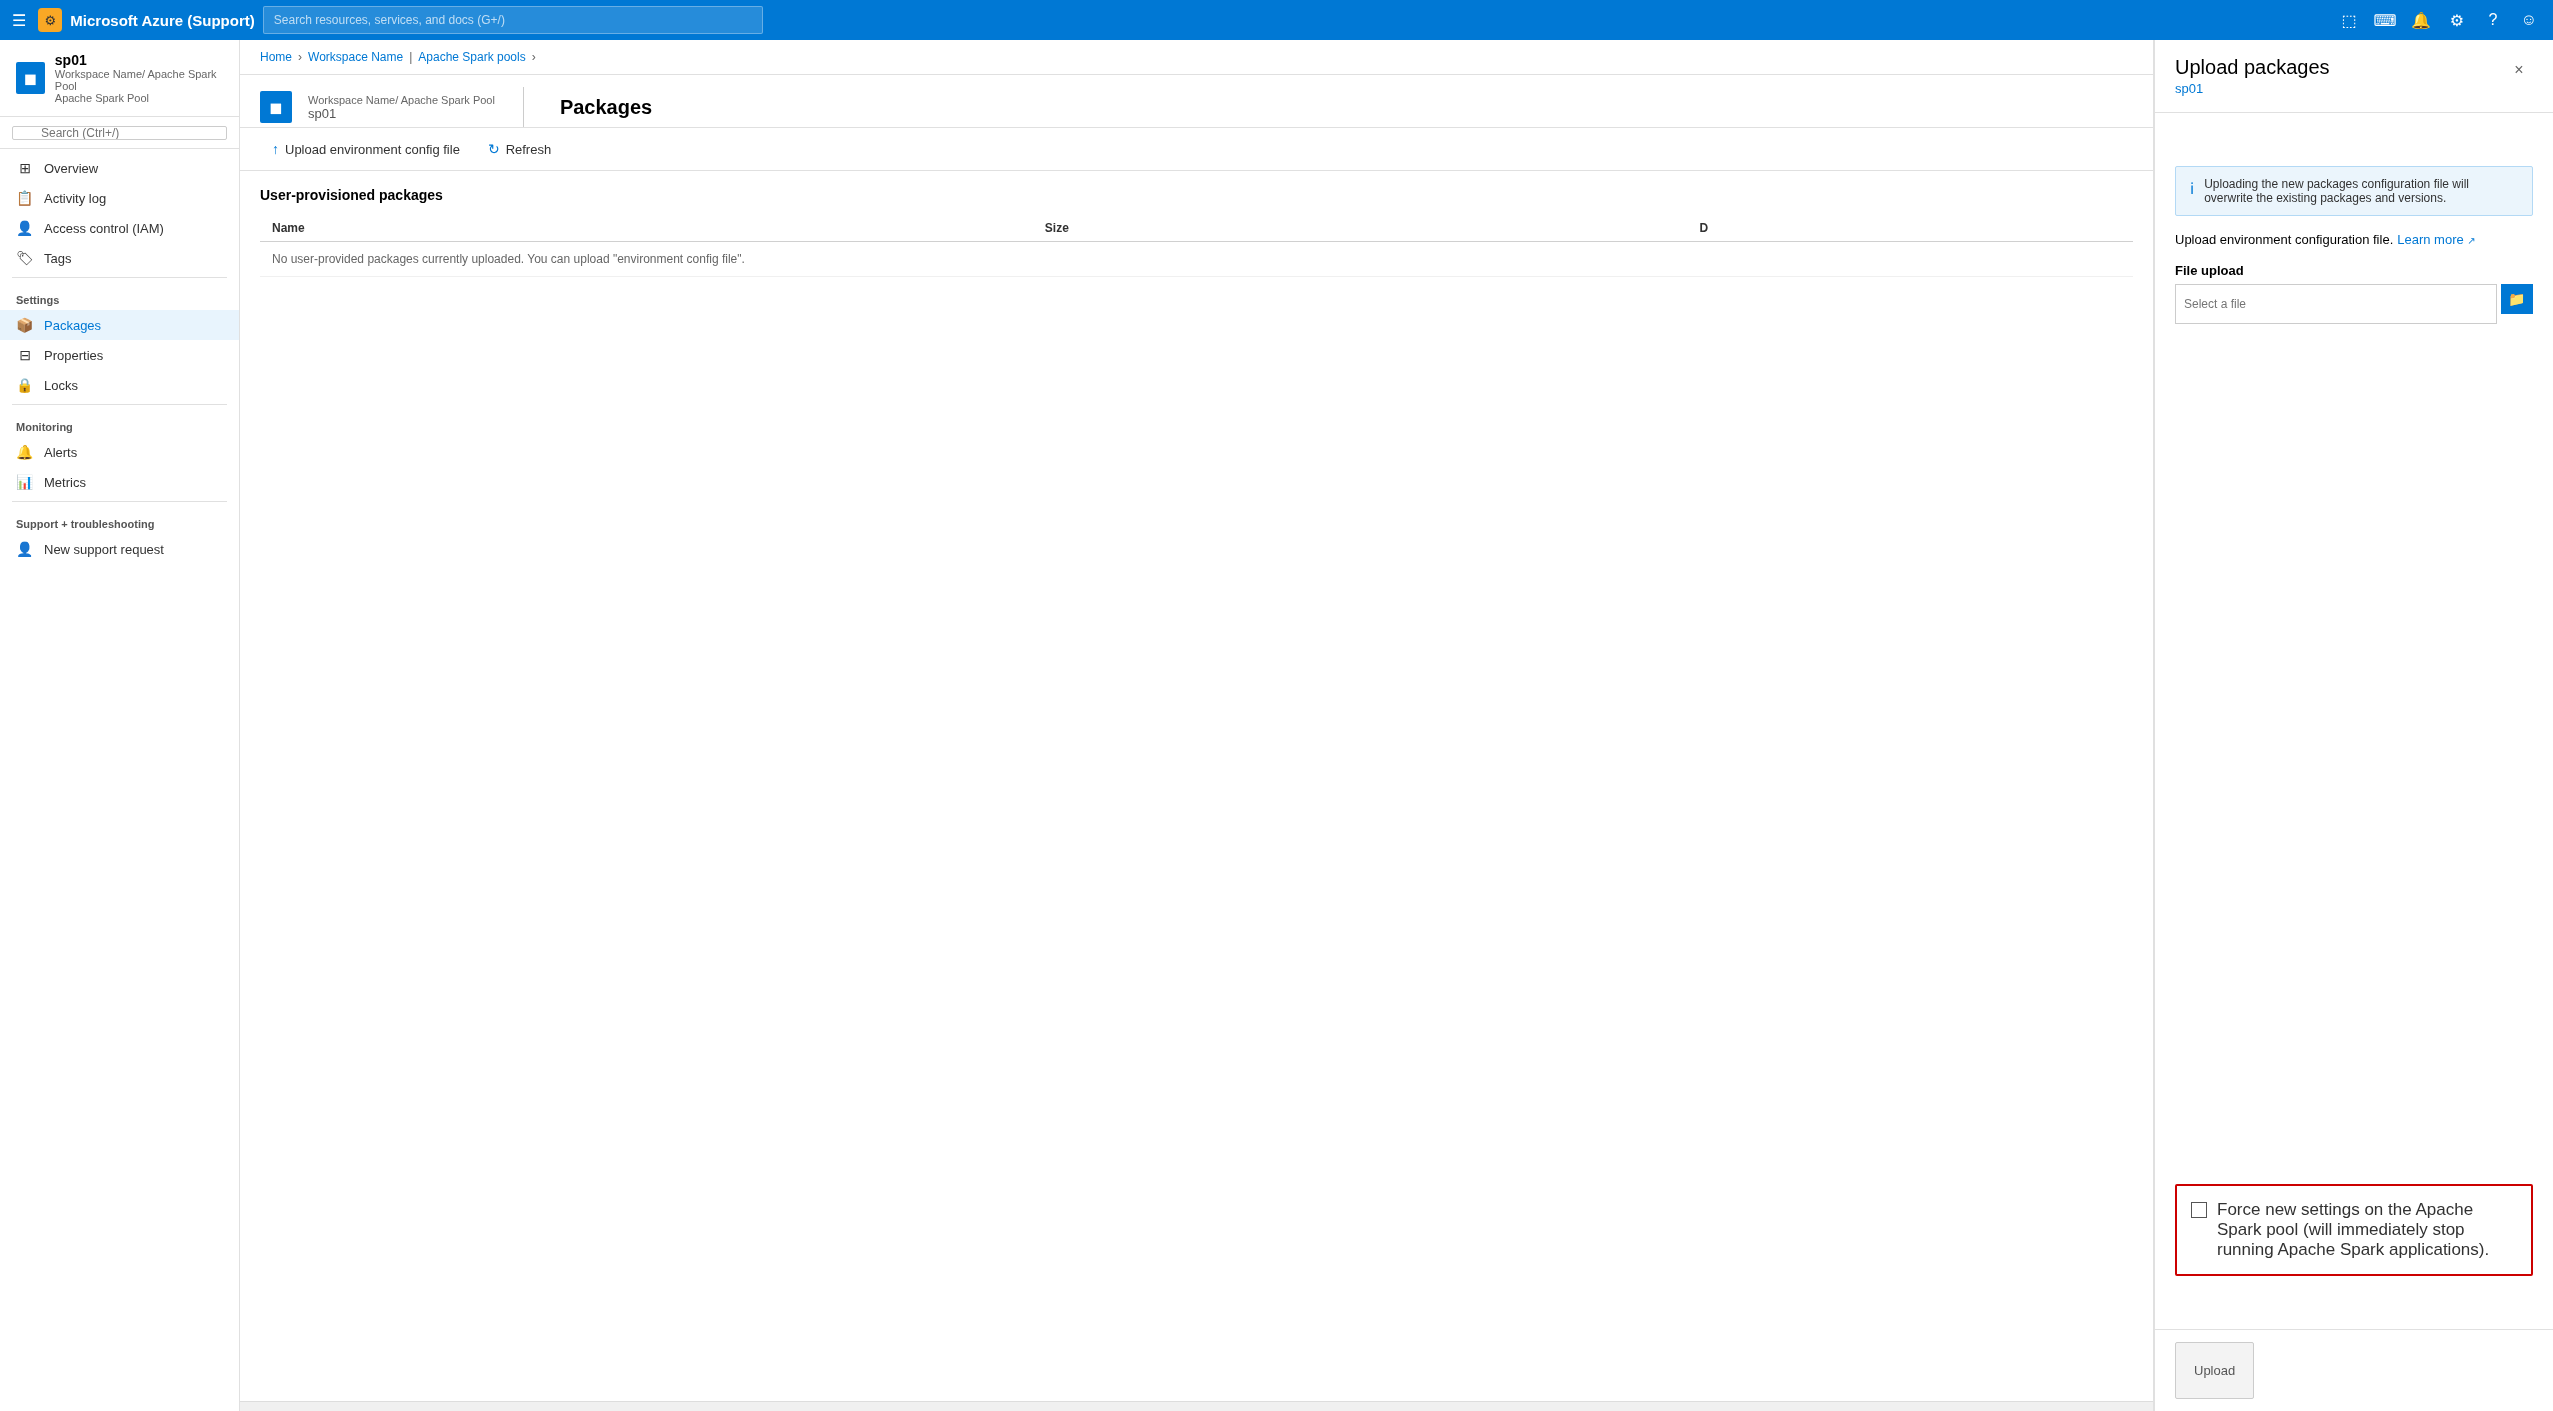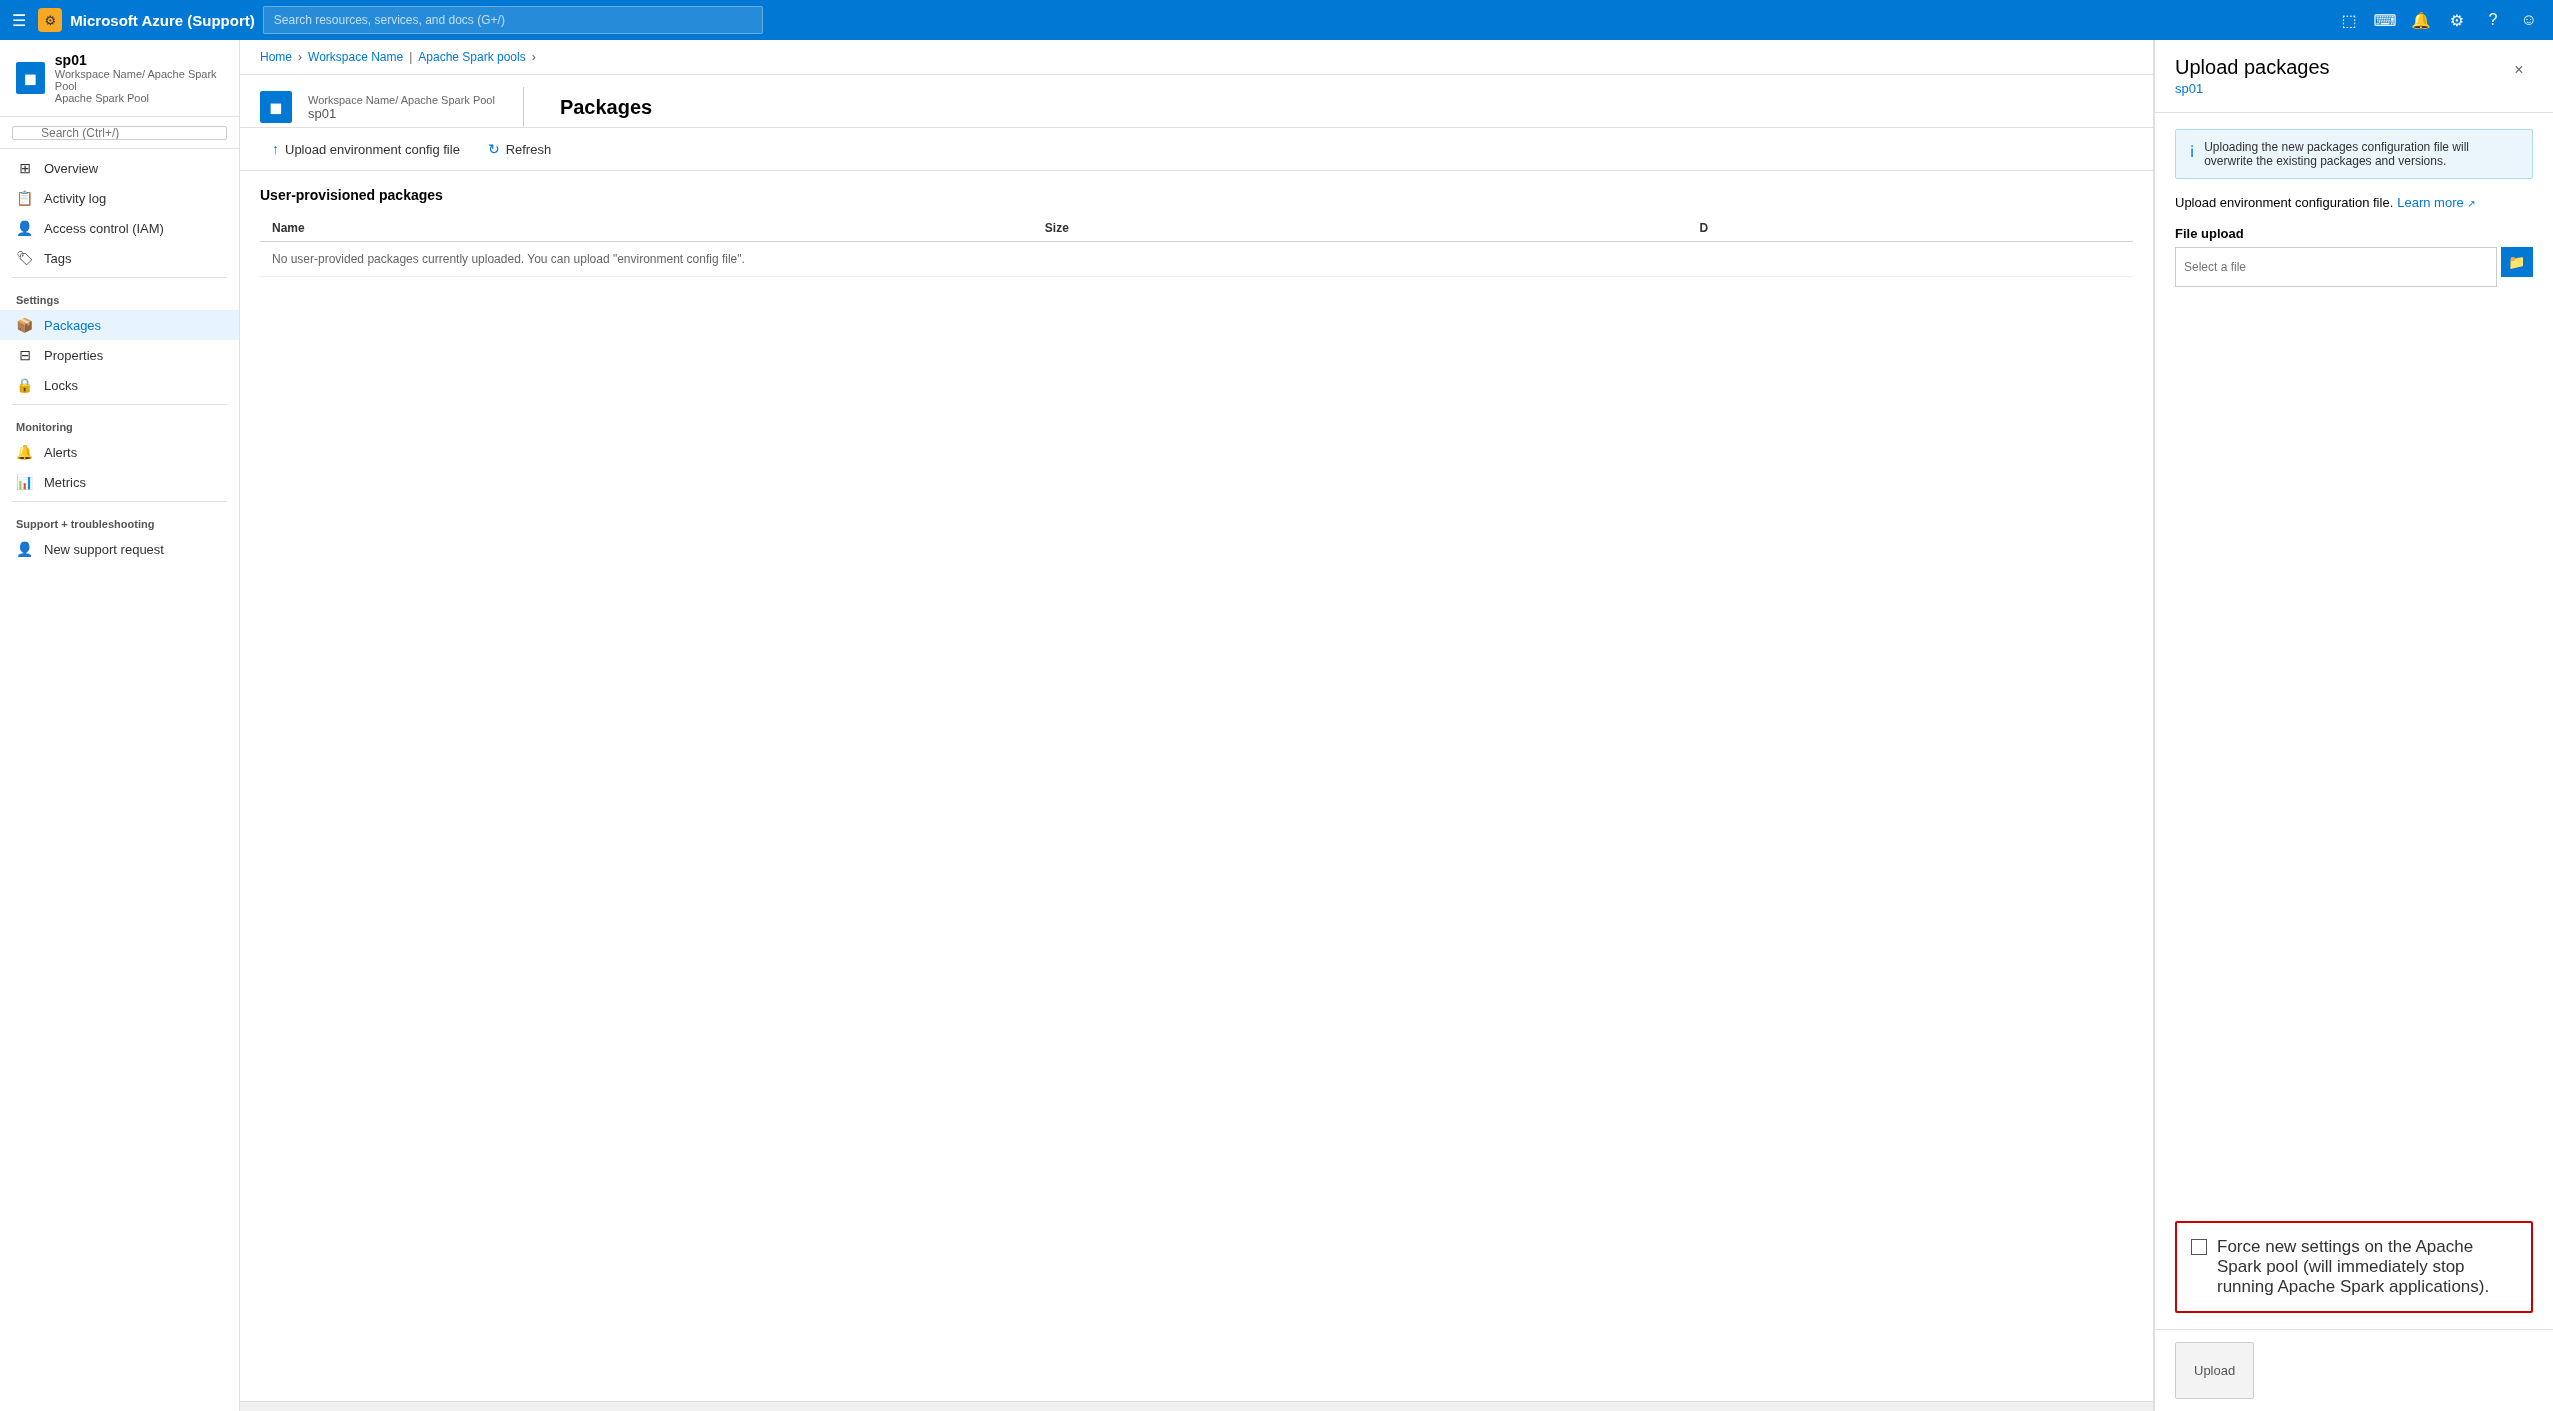--- a/index.html
+++ b/index.html
@@ -212,20 +212,21 @@
 
     
     .right-panel {
       width: 400px;
       min-width: 400px;
       background: white;
       border-left: 2px solid #e0e0e0;
       display: flex;
       flex-direction: column;
       overflow-y: auto;
+      gap: 37px;
     }
     .right-panel-header {
       padding: 16px 20px;
       display: flex;
       justify-content: space-between;
       align-items: flex-start;
       border-bottom: 1px solid #e0e0e0;
     }
     .right-panel-title { font-size: 20px; font-weight: 300; }
     .right-panel-subtitle { font-size: 13px; color: #0078d4; margin-top: 2px; }

